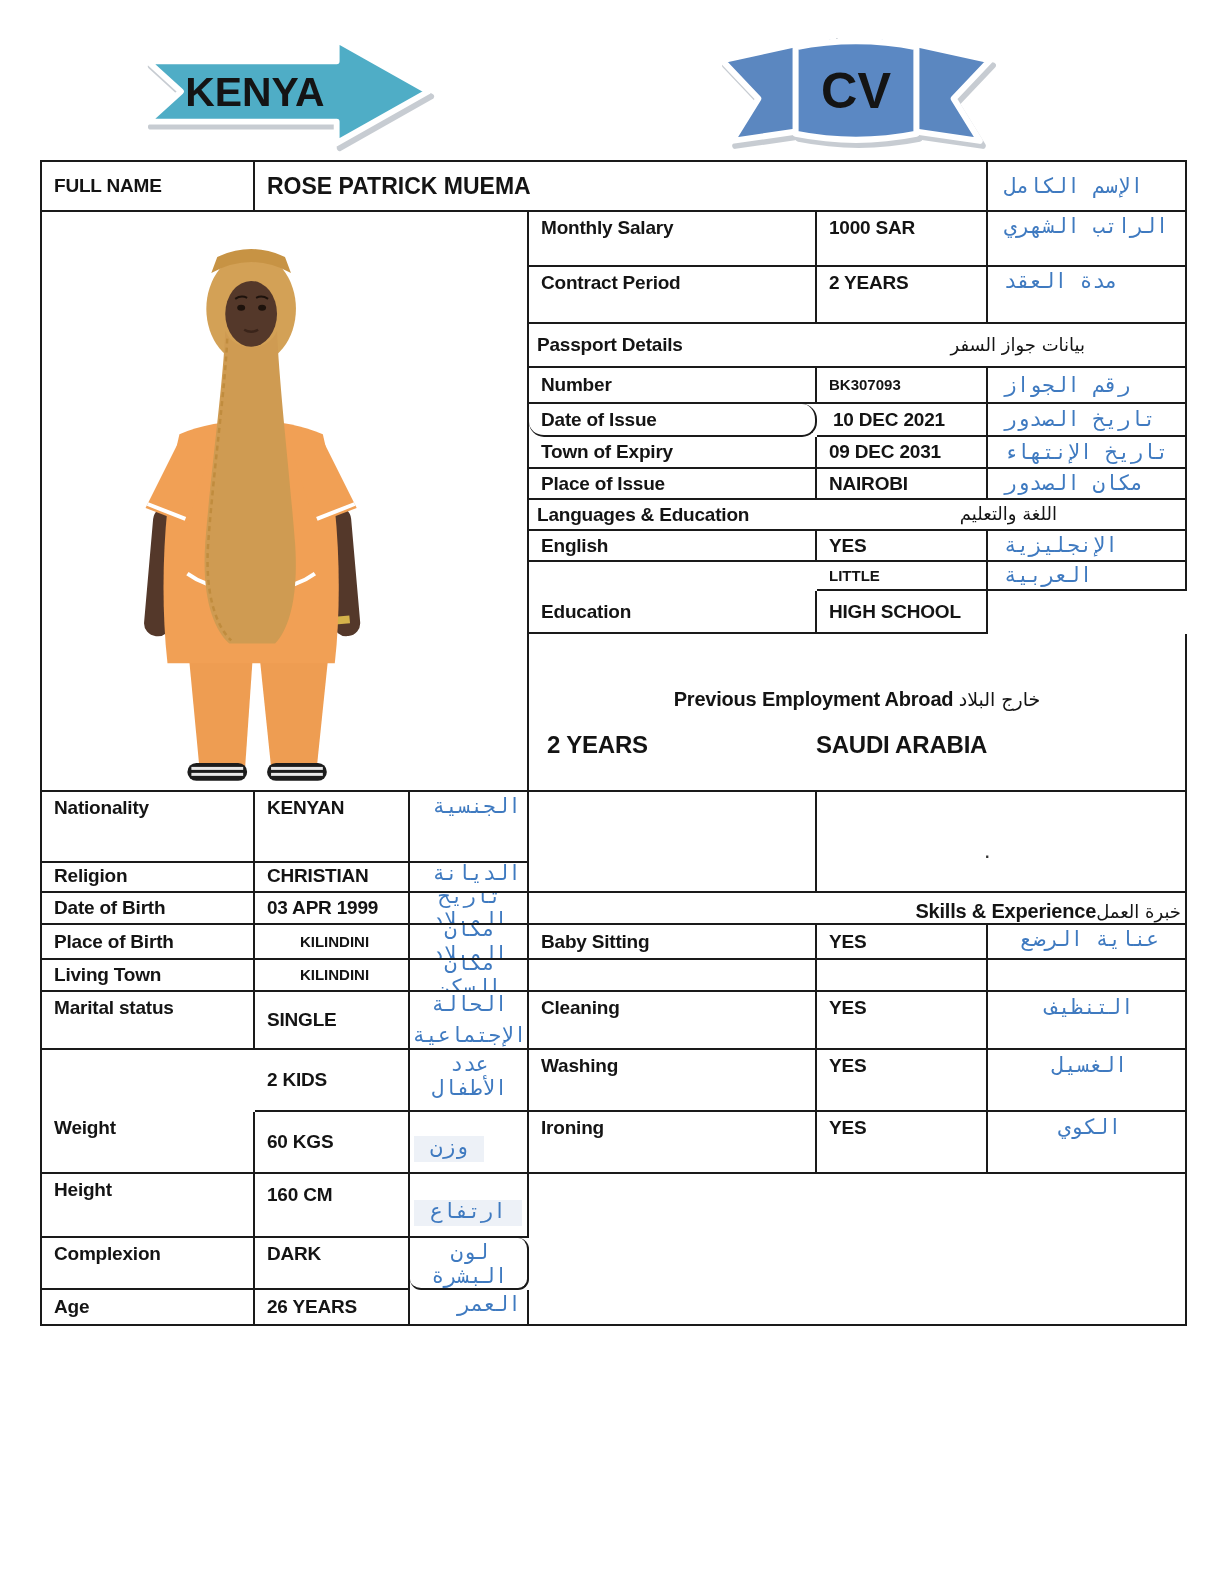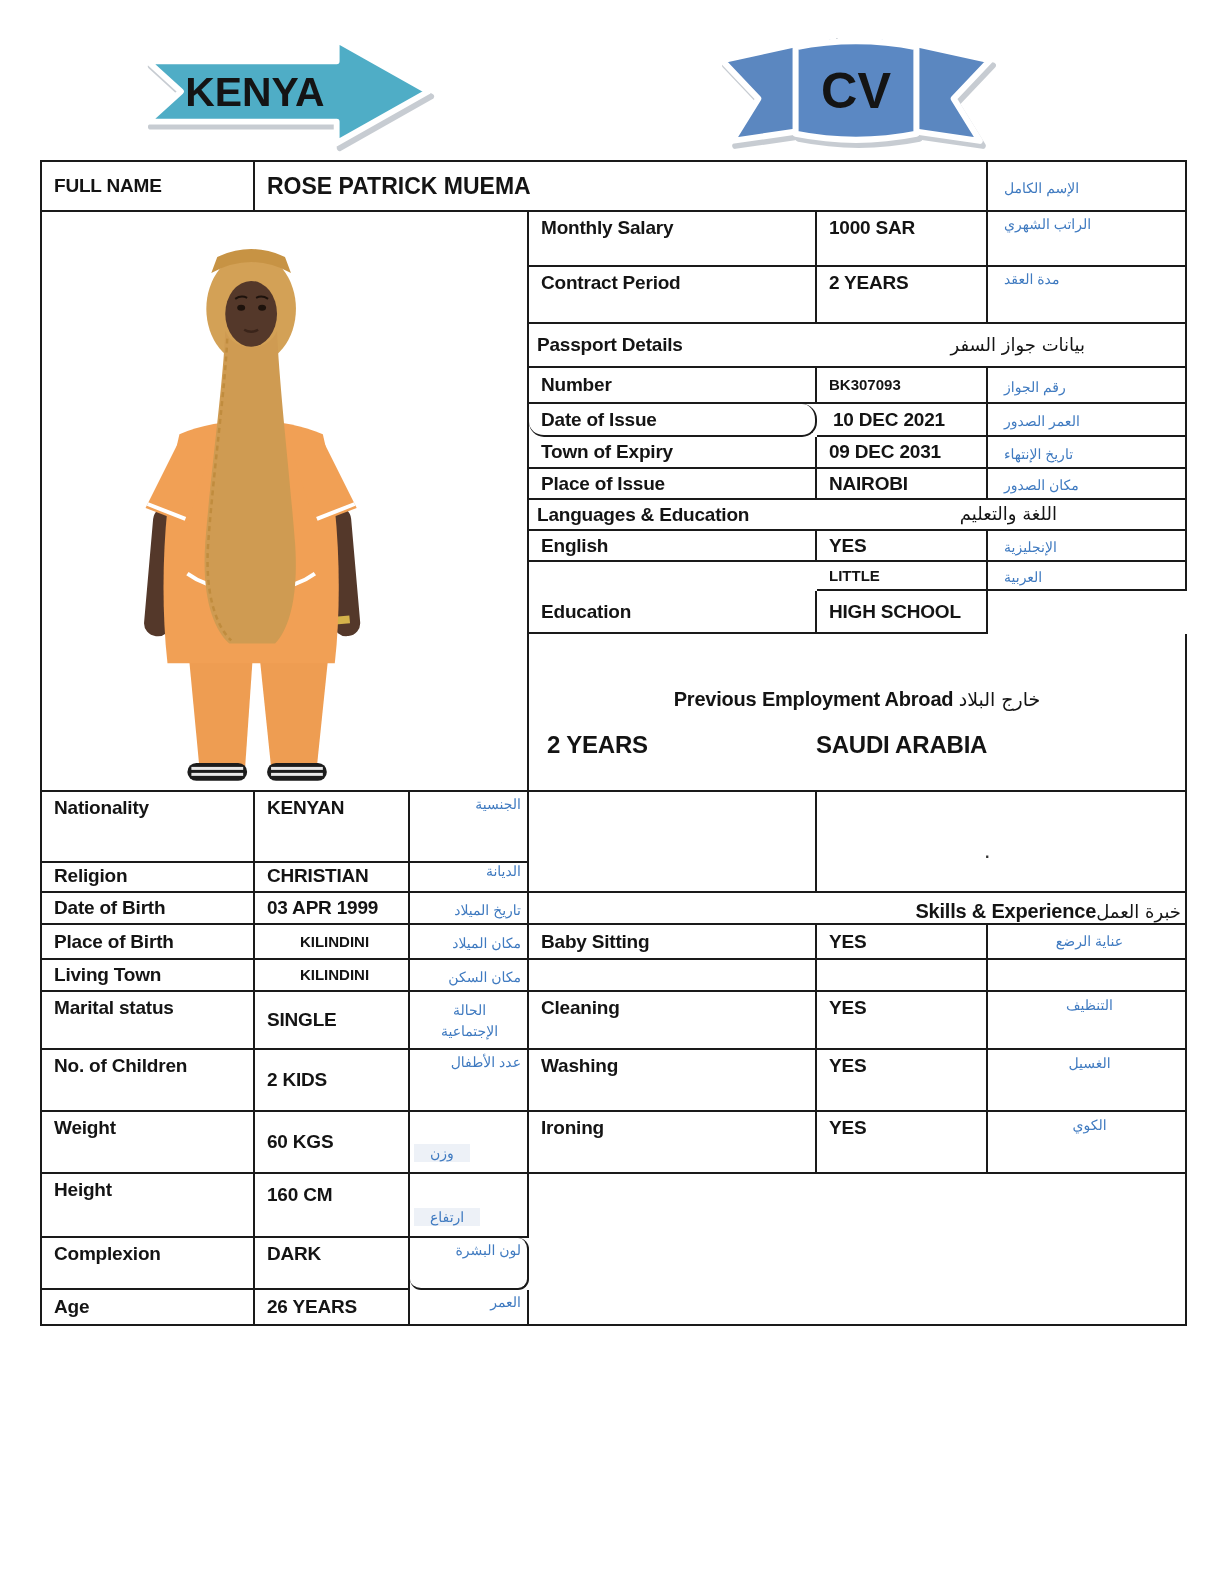--- a/index.html
+++ b/index.html
@@ -35,23 +35,23 @@
     padding:5px 6px 0 12px;
     font-size:19px;font-weight:700;color:#141414;
     line-height:1.15;letter-spacing:-0.2px;
     overflow:hidden;
   }
   .vc{align-items:center;padding-top:0;}
   .name{font-size:23px;letter-spacing:0;}
   .small{font-size:15px;letter-spacing:0;}
   .center{justify-content:center;}
   .ar{
-    font-family:Liberation Sans, sans-serif;
+    font-family:Liberation Mono, monospace;
     font-weight:400;color:var(--ab);
-    font-size:14px;letter-spacing:0;
+    font-size:21px;letter-spacing:0;
     direction:rtl;
     text-align:center;
   }
   .arl{padding:4px 6px 0 8px;}           
   .arr{padding:4px 6px 0 16px;justify-content:flex-start;direction:ltr;}  
   .arc{justify-content:center;}          
   .ar-black{font-family:"DejaVu Sans",sans-serif;font-weight:400;color:#141414;font-size:18px;}
   .hdr{align-items:center;justify-content:space-between;padding-top:0;}
   .hdr-skills{align-items:flex-end;justify-content:flex-end;padding:0 4px 0 0;font-size:20px;}
   .bottom-right{align-items:flex-end;justify-content:flex-end;padding:4px 8px 10px 4px;}
@@ -147,21 +147,21 @@
       <span>Passport Details</span>
       <span class="ar-black">بيانات جواز السفر</span>
     </div>
 
     <div class="cell vc" style="grid-area:5/4/6/5;">Number</div>
     <div class="cell vc small" style="grid-area:5/5/6/6;">BK307093</div>
     <div class="cell ar arr vc" style="grid-area:5/6/6/7;">رقم الجواز</div>
 
     <div class="cell vc" style="grid-area:6/4/7/5;border-radius:15px;">Date of Issue</div>
     <div class="cell vc" style="grid-area:6/5/7/6;padding-left:16px;">10 DEC 2021</div>
-    <div class="cell ar arr vc" style="grid-area:6/6/7/7;">العمر الصدور</div>
+    <div class="cell ar arr vc" style="grid-area:6/6/7/7;">تاريخ الصدور</div>
 
     <div class="cell vc" style="grid-area:7/4/8/5;">Town of Expiry</div>
     <div class="cell vc" style="grid-area:7/5/8/6;">09 DEC 2031</div>
     <div class="cell ar arr vc" style="grid-area:7/6/8/7;">تاريخ الإنتهاء</div>
 
     <div class="cell vc" style="grid-area:8/4/9/5;">Place of Issue</div>
     <div class="cell vc" style="grid-area:8/5/9/6;">NAIROBI</div>
     <div class="cell ar arr vc" style="grid-area:8/6/9/7;">مكان الصدور</div>
 
     <div class="cell hdr" style="grid-area:9/4/10/7;padding-right:128px;padding-left:8px;">
@@ -227,21 +227,20 @@
     <div class="cell" style="grid-area:19/1/20/2;">Marital status</div>
     <div class="cell vc" style="grid-area:19/2/20/3;">SINGLE</div>
     <div class="cell ar arl two-line" style="grid-area:19/3/20/4;">
       <span>الحالة</span>
       <span>الإجتماعية</span>
     </div>
     <div class="cell" style="grid-area:19/4/20/5;">Cleaning</div>
     <div class="cell" style="grid-area:19/5/20/6;">YES</div>
     <div class="cell ar arc" style="grid-area:19/6/20/7;">التنظيف</div>
 
-    <div class="cell" style="grid-area:20/1/21/2;">No. of Children</div>
     <div class="cell vc" style="grid-area:20/2/21/3;">2 KIDS</div>
     <div class="cell ar arl" style="grid-area:20/3/21/4;">عدد الأطفال</div>
     <div class="cell" style="grid-area:20/4/21/5;">Washing</div>
     <div class="cell" style="grid-area:20/5/21/6;">YES</div>
     <div class="cell ar arc" style="grid-area:20/6/21/7;">الغسيل</div>
 
     <div class="cell" style="grid-area:21/1/22/2;">Weight</div>
     <div class="cell vc" style="grid-area:21/2/22/3;">60 KGS</div>
     <div class="cell ar bottom-right" style="grid-area:21/3/22/4;">
       <span class="hl">وزن</span>

